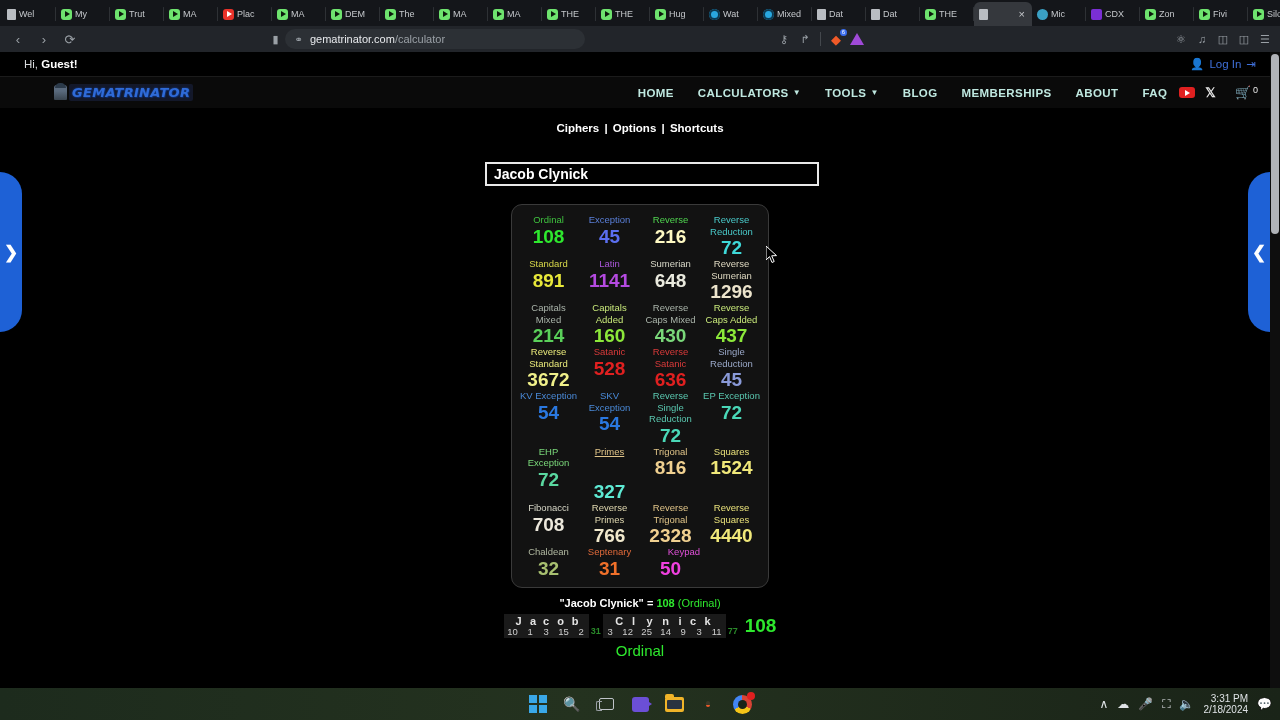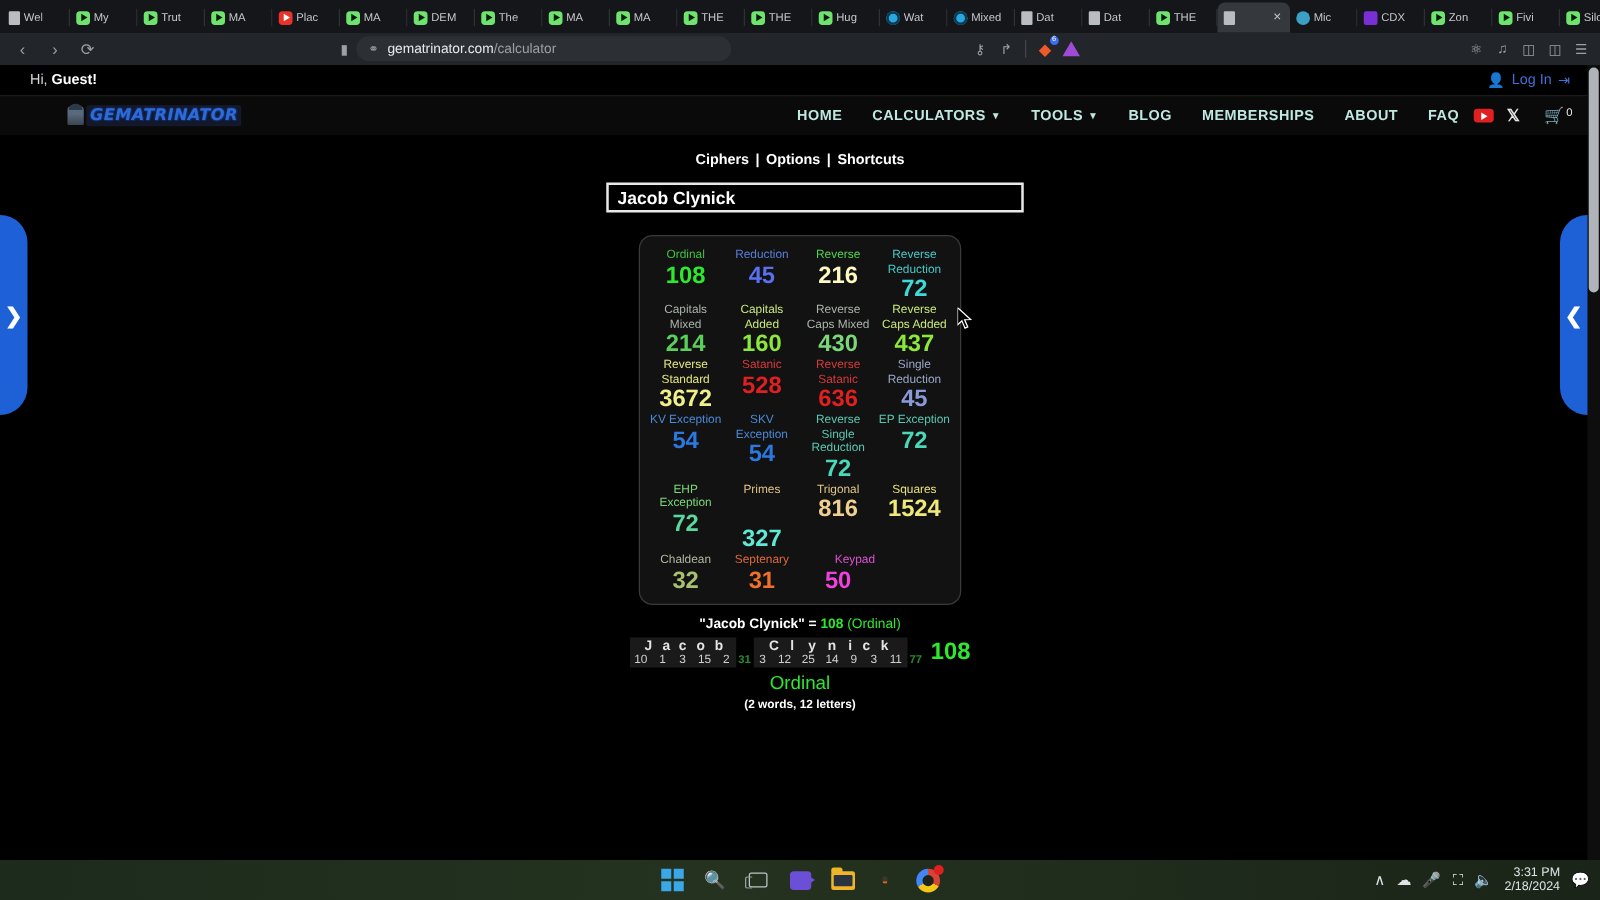--- a/index.html
+++ b/index.html
@@ -135,21 +135,21 @@
   .cart { display:flex; align-items:flex-start; gap:1px; padding-left:10px; color:#cfeee6; }
   .cart-ico { font-size:13px; }
   .cart-count { font-size:9px; color:#eaeaea; }
 
   .cipherlinks {
     text-align:center; margin-top:14px; font-size:11.5px; font-weight:bold;
     color:#fff;
   }
   .cipherlinks span { padding:0 1px; }
 
-  .searchwrap { display:flex; justify-content:center; margin-top:12px;padding-left:24px; }
+  .searchwrap { display:flex; justify-content:center; margin-top:28px;padding-left:24px; }
   .searchbox {
     width:334px; height:24px; background:#000; border:2px solid #e9e9e9;
     color:#fff; font-size:14px; font-weight:bold; padding:0 7px;
     font-family:"Liberation Sans", sans-serif;
   }
 
   .gridcard {
     width:258px; margin:18px auto 0; background:#121212;
     border:1px solid #3a3a3a; border-radius:11px; padding:9px 6px 8px;
   }
@@ -416,34 +416,52 @@
       <input class="searchbox" value="Jacob Clynick" style="">
     </div>
 
     <div class="gridcard" id="cipher-grid">
         <div class="grow">
           <div class="gcell">
             <span class="glabel" style="color: rgb(63, 194, 63);">Ordinal</span>
             <span class="gval" style="color: rgb(46, 232, 46);">108</span>
           </div>
           <div class="gcell">
-            <span class="glabel" style="color: rgb(90, 127, 216);">Reduction</span>
+            <span class="glabel" style="color: rgb(90, 127, 216);">Exception</span>
             <span class="gval" style="color: rgb(91, 111, 240);">45</span>
           </div>
           <div class="gcell">
             <span class="glabel" style="color: rgb(79, 212, 79);">Reverse</span>
             <span class="gval" style="color: #fef9c3;">216</span>
           </div>
           <div class="gcell">
             <span class="glabel" style="color: rgb(73, 201, 201);">Reverse Reduction</span>
             <span class="gval" style="color: rgb(63, 217, 217);">72</span>
           </div>
         </div>
         <div class="grow">
           <div class="gcell">
+            <span class="glabel" style="color: rgb(216, 216, 74);">Standard</span>
+            <span class="gval" style="color: rgb(232, 232, 58);">891</span>
+          </div>
+          <div class="gcell">
+            <span class="glabel" style="color: rgb(168, 85, 216);">Latin</span>
+            <span class="gval" style="color: rgb(180, 74, 224);">1141</span>
+          </div>
+          <div class="gcell">
+            <span class="glabel" style="color: rgb(216, 216, 200);">Sumerian</span>
+            <span class="gval" style="color: rgb(234, 234, 222);">648</span>
+          </div>
+          <div class="gcell">
+            <span class="glabel" style="color: rgb(222, 216, 192);">Reverse Sumerian</span>
+            <span class="gval" style="color: rgb(236, 228, 204);">1296</span>
+          </div>
+        </div>
+        <div class="grow">
+          <div class="gcell">
             <span class="glabel" style="color: rgb(170, 180, 170);">Capitals Mixed</span>
             <span class="gval" style="color: rgb(90, 208, 90);">214</span>
           </div>
           <div class="gcell">
             <span class="glabel" style="color: rgb(200, 232, 122);">Capitals Added</span>
             <span class="gval" style="color: rgb(140, 232, 58);">160</span>
           </div>
           <div class="gcell">
             <span class="glabel" style="color: rgb(170, 180, 170);">Reverse Caps Mixed</span>
             <span class="gval" style="color: rgb(122, 216, 122);">430</span>
@@ -488,30 +506,48 @@
             <span class="glabel" style="color: rgb(90, 200, 176);">EP Exception</span>
             <span class="gval" style="color: rgb(74, 216, 184);">72</span>
           </div>
         </div>
         <div class="grow">
           <div class="gcell">
             <span class="glabel" style="color: rgb(122, 216, 122);">EHP Exception</span>
             <span class="gval" style="color: rgb(90, 216, 160);">72</span>
           </div>
           <div class="gcell">
-            <span class="glabel" style="color: rgb(224, 196, 136);">Primes</span>
+            <span class="glabel" style="color: rgb(224, 196, 136); text-decoration: underline;">Primes</span>
             <span class="gval" style="color: #5eead4; margin-top: 24px;">327</span>
           </div>
           <div class="gcell">
             <span class="glabel" style="color: rgb(224, 196, 136);">Trigonal</span>
             <span class="gval" style="color: rgb(240, 208, 144);">816</span>
           </div>
           <div class="gcell">
             <span class="glabel" style="color: rgb(232, 224, 122);">Squares</span>
             <span class="gval" style="color: rgb(240, 232, 122);">1524</span>
+          </div>
+        </div>
+        <div class="grow">
+          <div class="gcell">
+            <span class="glabel" style="color: rgb(216, 216, 200);">Fibonacci</span>
+            <span class="gval" style="color: rgb(236, 232, 220);">708</span>
+          </div>
+          <div class="gcell">
+            <span class="glabel" style="color: rgb(224, 216, 176);">Reverse Primes</span>
+            <span class="gval" style="color: rgb(240, 232, 204);">766</span>
+          </div>
+          <div class="gcell">
+            <span class="glabel" style="color: rgb(224, 196, 136);">Reverse Trigonal</span>
+            <span class="gval" style="color: rgb(240, 208, 144);">2328</span>
+          </div>
+          <div class="gcell">
+            <span class="glabel" style="color: rgb(232, 224, 122);">Reverse Squares</span>
+            <span class="gval" style="color: rgb(240, 232, 122);">4440</span>
           </div>
         </div>
         <div class="grow">
           <div class="gcell">
             <span class="glabel" style="color: rgb(176, 184, 160);">Chaldean</span>
             <span class="gval" style="color: rgb(168, 192, 112);">32</span>
           </div>
           <div class="gcell">
             <span class="glabel" style="color: rgb(224, 106, 58);">Septenary</span>
             <span class="gval" style="color: rgb(240, 112, 42);">31</span>
@@ -571,21 +607,20 @@
               <span style="width: 9px;">3</span>
               <span style="width: 12px;">11</span>
             </div>
           </div>
           <span class="bsub">77</span>
         </div>
         <span class="btotal">108</span>
       </div>
 
     <div class="cipname">Ordinal</div>
-    <div class="wordcount">(2 words, 12 letters)</div>
 
     <div class="cursor">
       <svg width="12" height="18" viewBox="0 0 12 18">
           <polygon points="0,0 0,14 3.5,10.6 6,16.5 8.2,15.5 5.7,9.8 10.5,9.6" fill="#000" stroke="#fff" stroke-width="1"></polygon>
         </svg>
     </div>
   </div>
 
   <div class="taskbar">
     <div class="tb-center">

